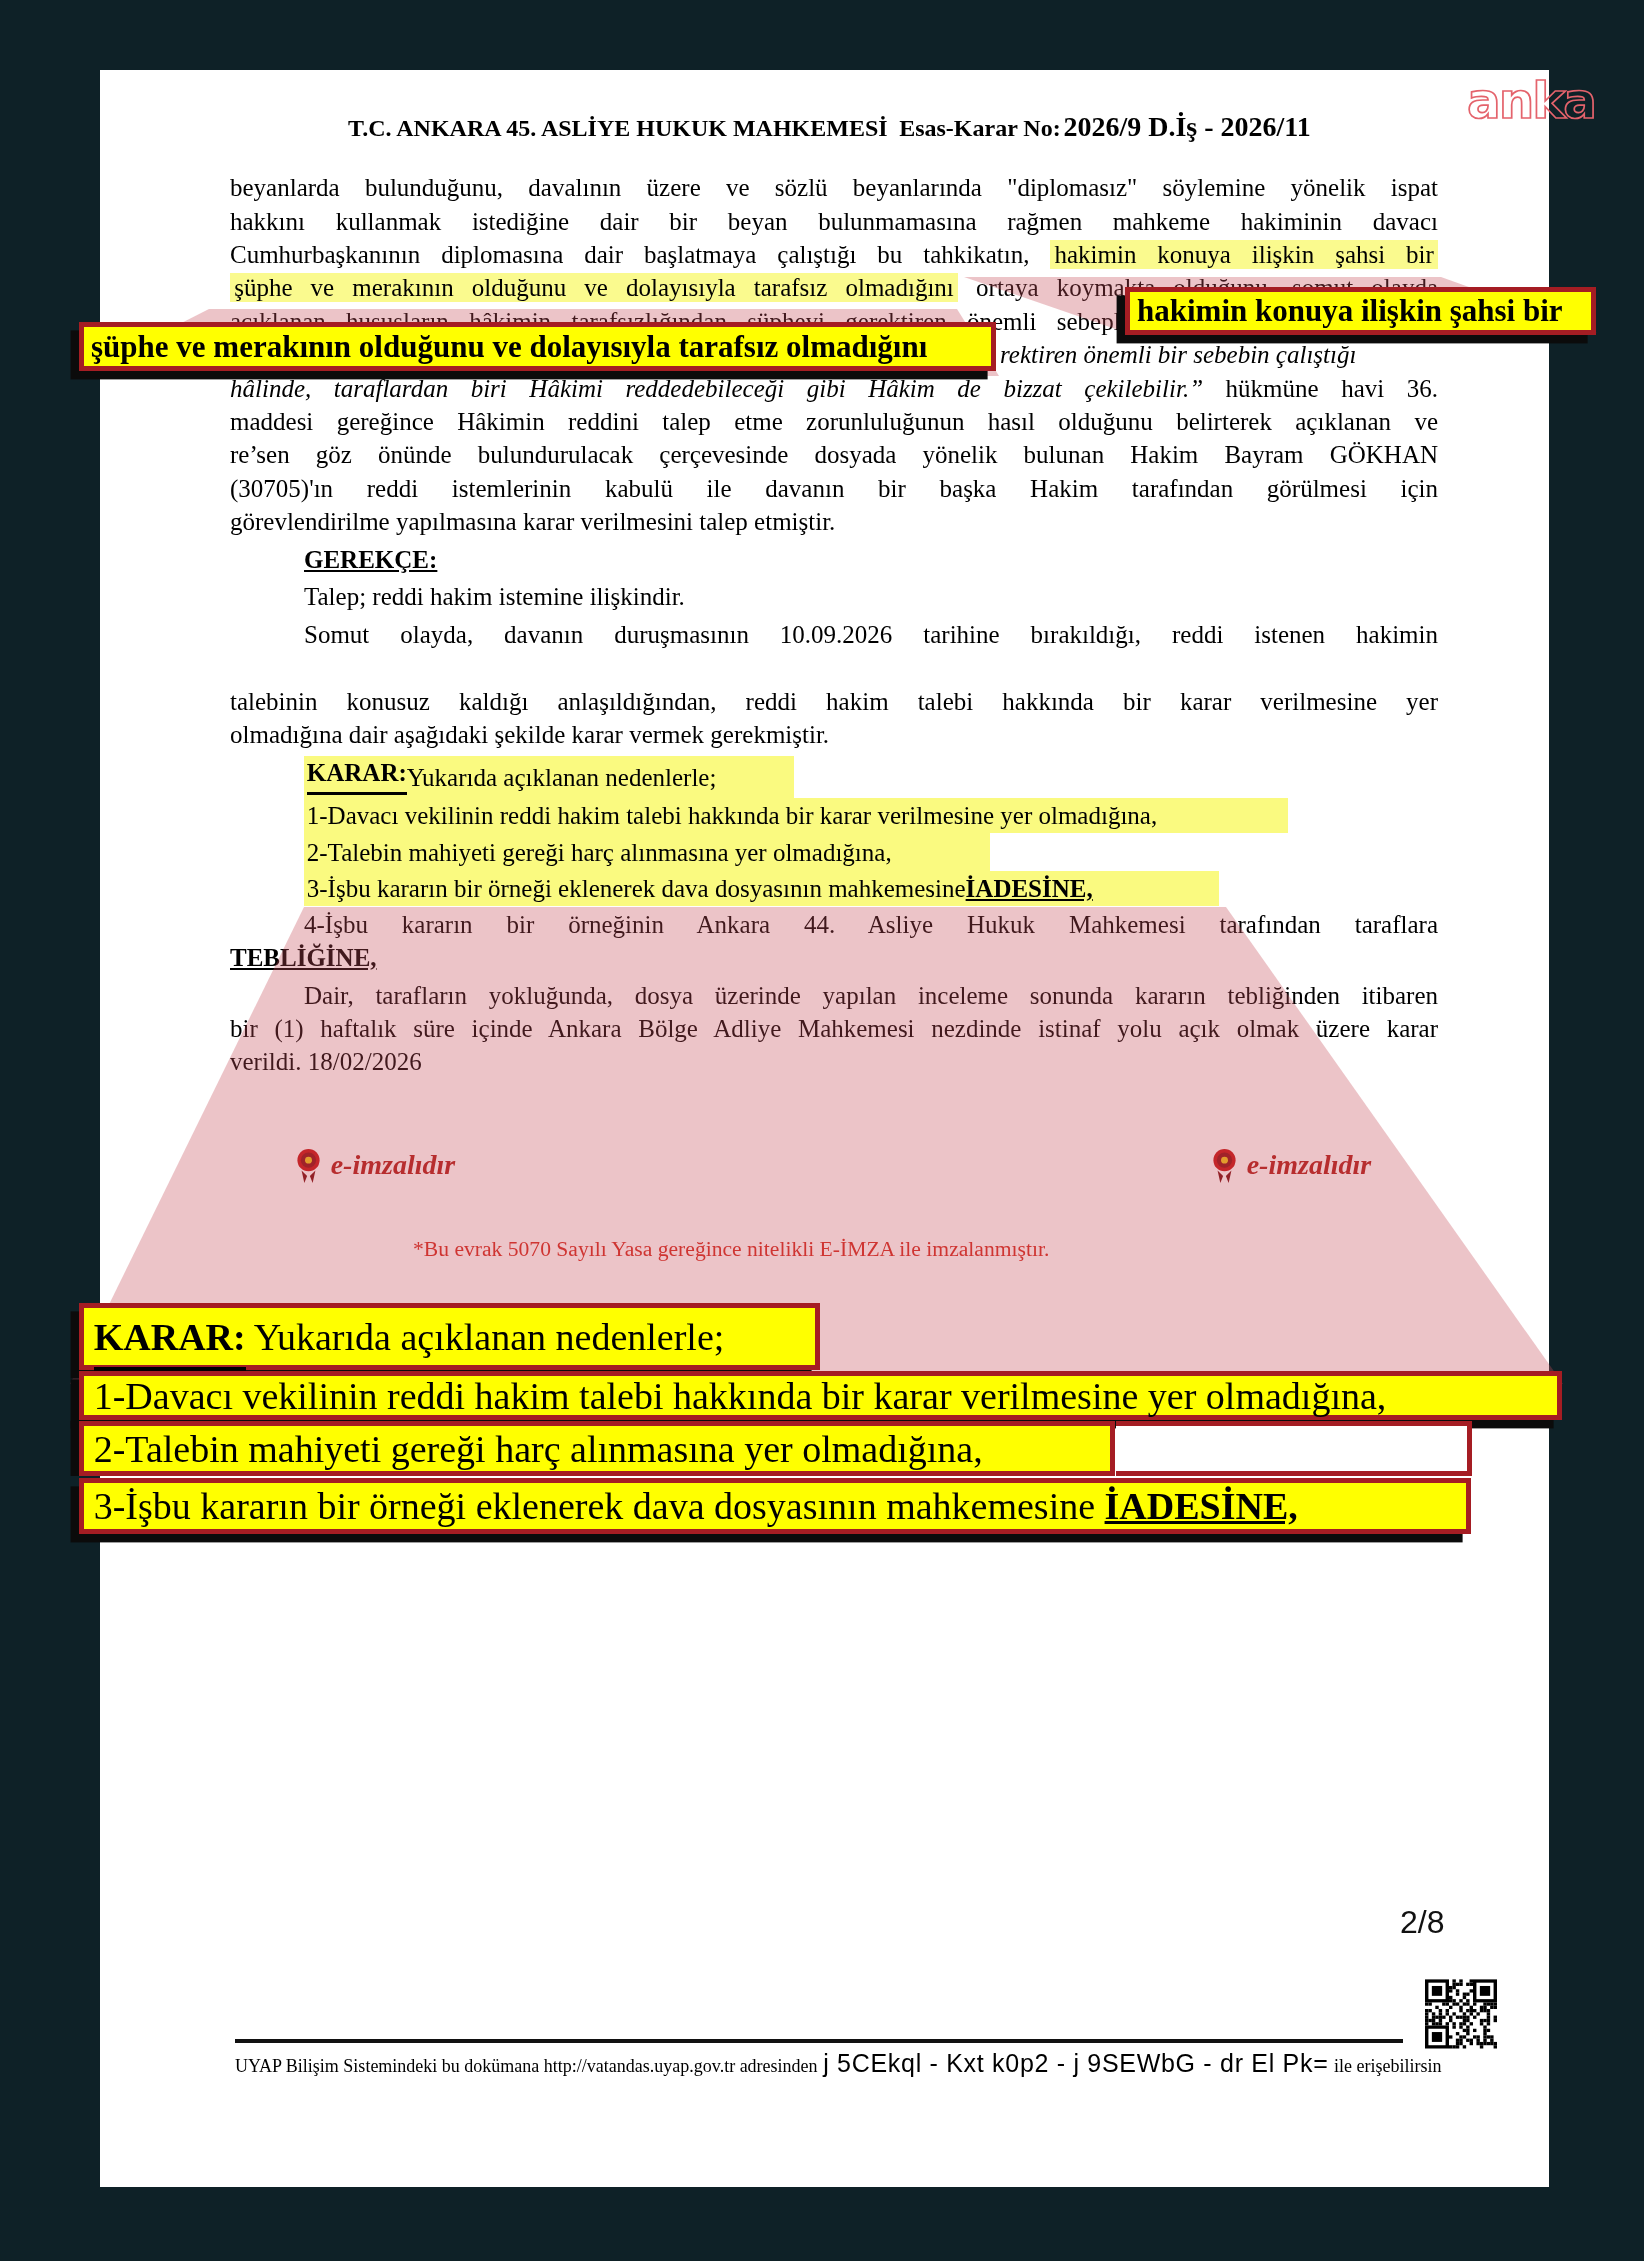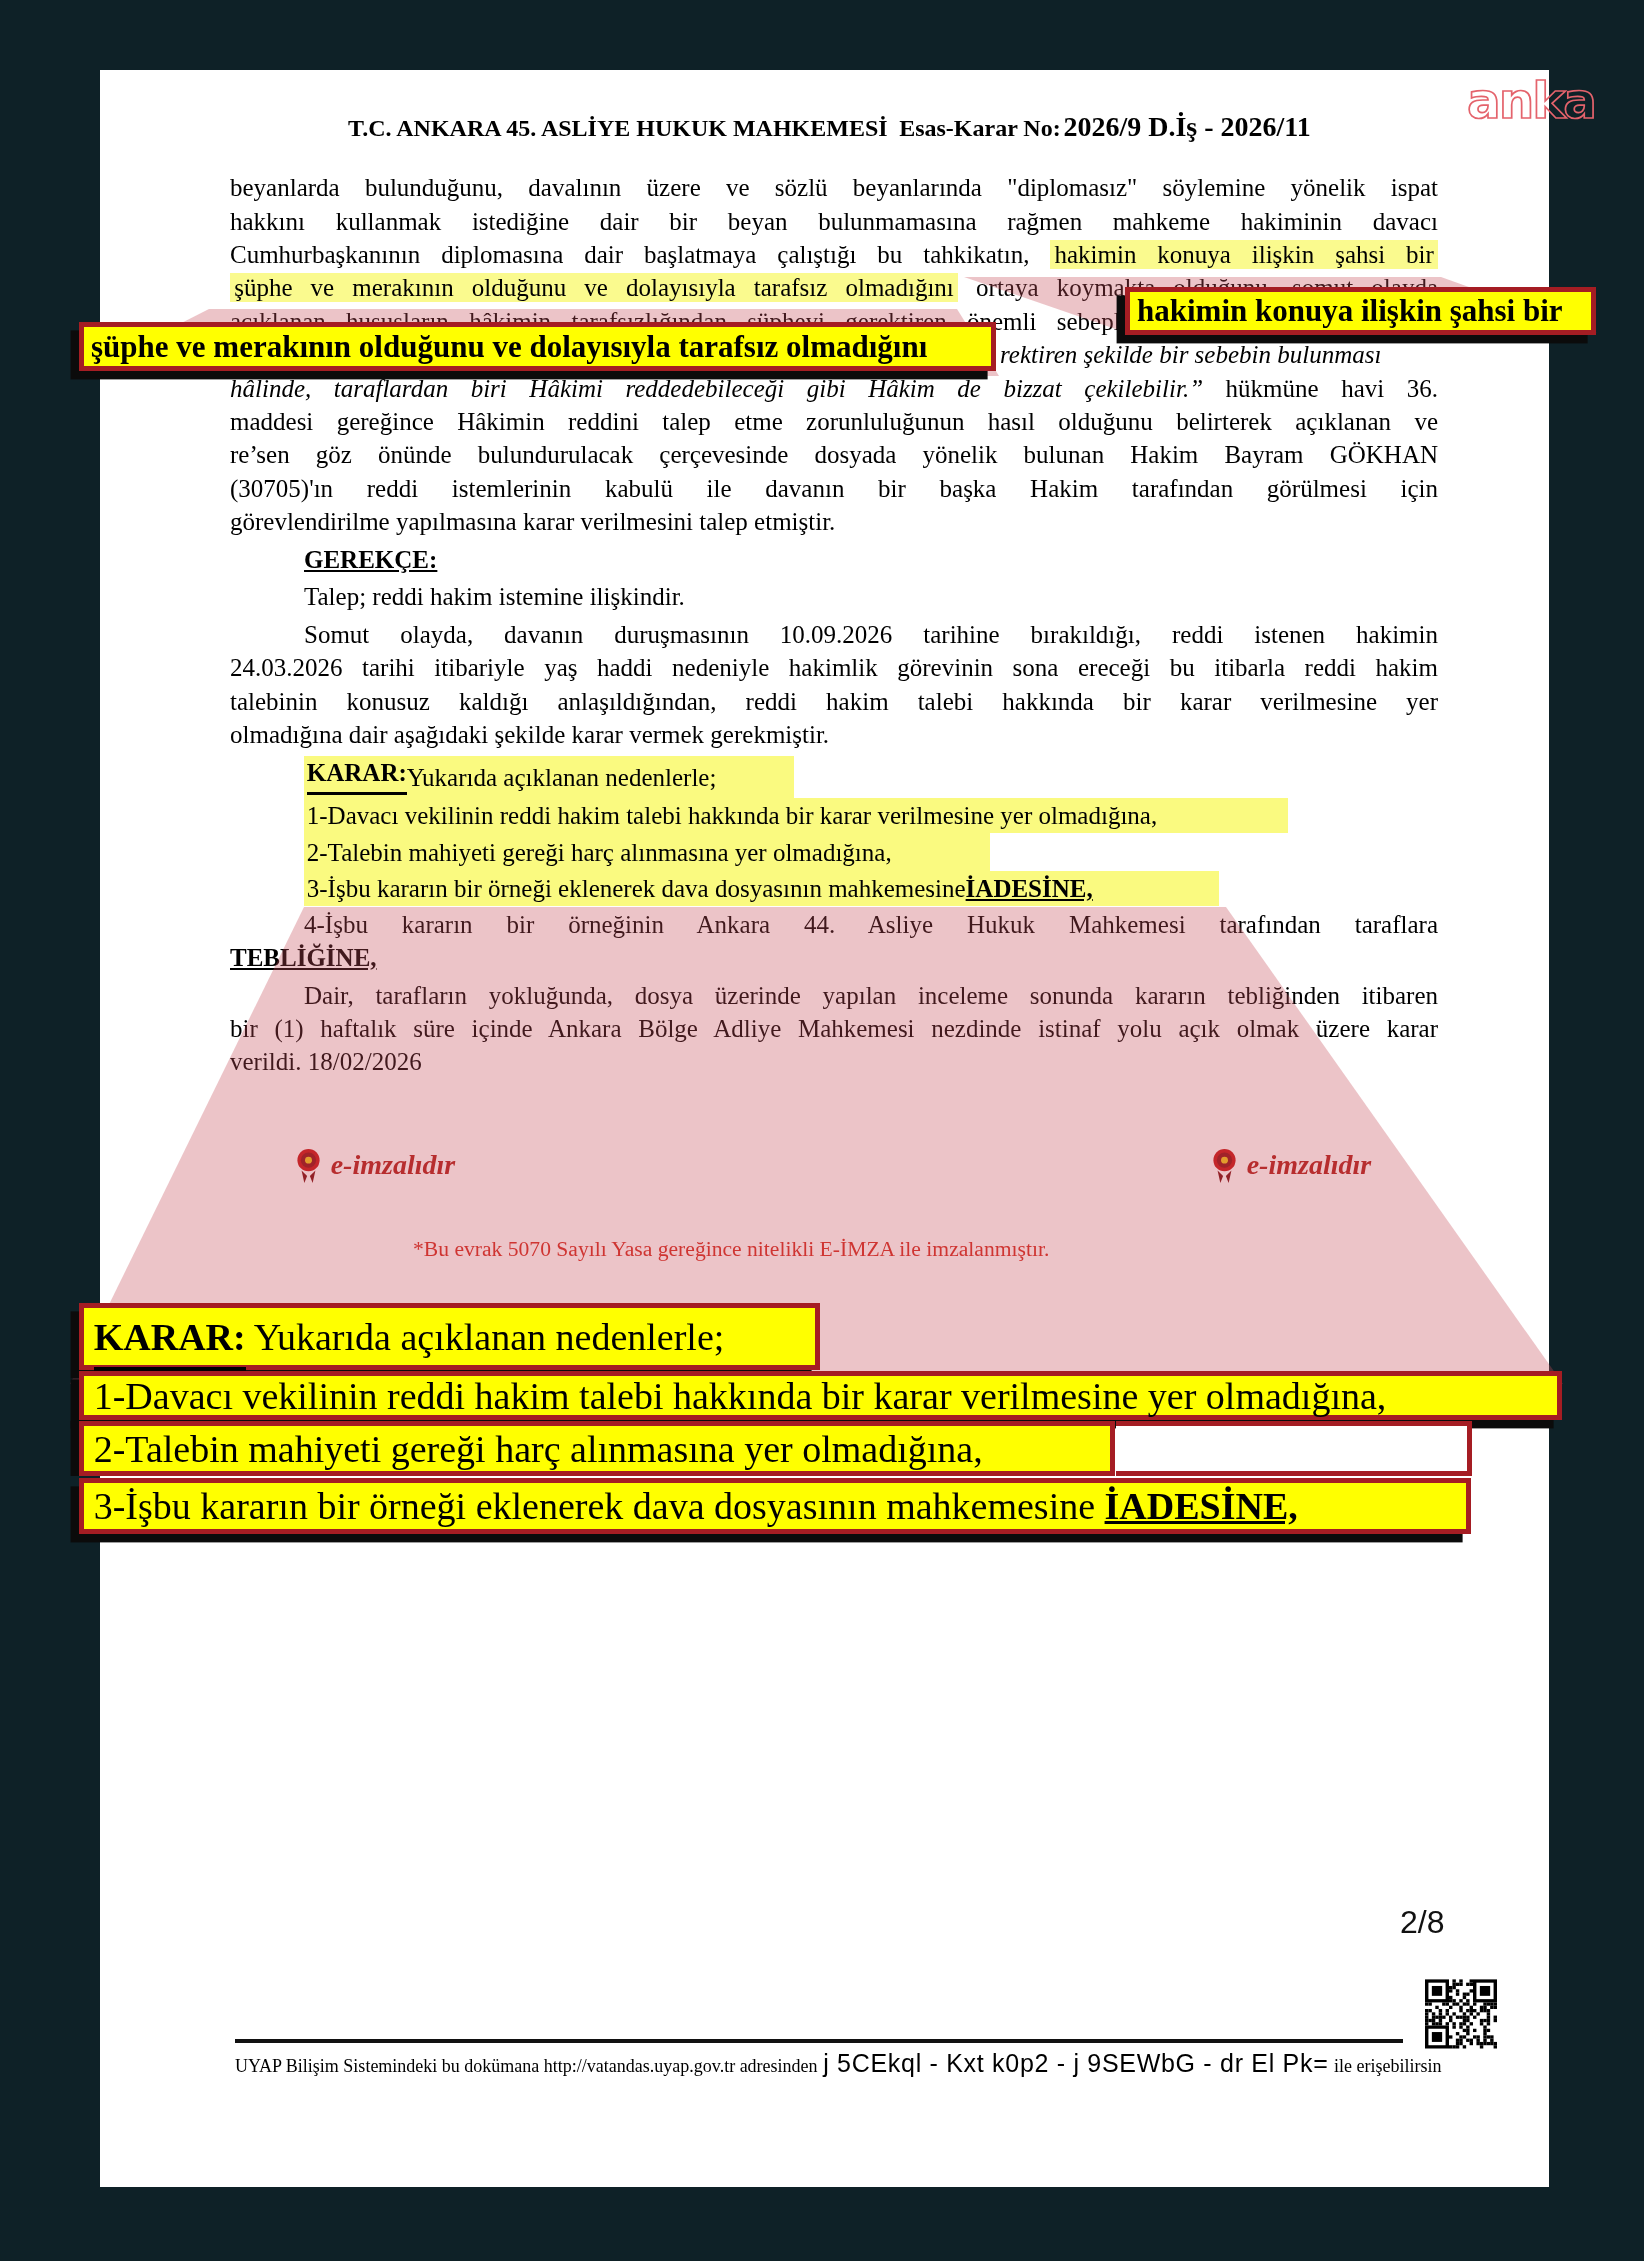--- a/index.html
+++ b/index.html
@@ -58,32 +58,31 @@
 
   <div class="bline just" style="top:171px">beyanlarda bulunduğunu, davalının üzere ve sözlü beyanlarında "diplomasız" söylemine yönelik ispat</div>
   <div class="bline just" style="top:205px">hakkını kullanmak istediğine dair bir beyan bulunmamasına rağmen mahkeme hakiminin davacı</div>
   <div class="bline just" style="top:238px">
     <span>Cumhurbaşkanının diplomasına dair başlatmaya çalıştığı bu tahkikatın, </span><span class="hl">hakimin konuya ilişkin şahsi bir</span>
   </div>
   <div class="bline just" style="top:271px">
     <span class="hl">şüphe ve merakının olduğunu ve dolayısıyla tarafsız olmadığını</span><span> ortaya koymakta olduğunu, somut olayda</span>
   </div>
   <div class="bline just" style="top:305px">açıklanan hususların hâkimin tarafsızlığından şüpheyi gerektiren önemli sebepler olup 6100 sayılı Hukuk</div>
-  <div class="abs it" style="left:1000px;top:338px;font-size:25px;line-height:33px;z-index:1;white-space:nowrap;">rektiren şekilde bir sebebin bulunması</div>
+  <div class="abs it" style="left:1000px;top:338px;font-size:25px;line-height:33px;z-index:1;white-space:nowrap;">rektiren önemli bir sebebin çalıştığı</div>
   <div class="bline just" style="top:372px">
     <span class="it">hâlinde, taraflardan biri Hâkimi reddedebileceği gibi Hâkim de bizzat çekilebilir.”</span><span> hükmüne havi 36.</span>
   </div>
   <div class="bline just" style="top:405px">maddesi gereğince Hâkimin reddini talep etme zorunluluğunun hasıl olduğunu belirterek açıklanan ve</div>
   <div class="bline just" style="top:438px">re’sen göz önünde bulundurulacak çerçevesinde dosyada yönelik bulunan Hakim Bayram GÖKHAN</div>
   <div class="bline just" style="top:472px">(30705)'ın reddi istemlerinin kabulü ile davanın bir başka Hakim tarafından görülmesi için</div>
   <div class="bline" style="top:505px">görevlendirilme yapılmasına karar verilmesini talep etmiştir.</div>
   <div class="bline b" style="top:543px;left:304px">GEREKÇE:</div>
   <div class="bline" style="top:580px;left:304px">Talep; reddi hakim istemine ilişkindir.</div>
   <div class="bline just ind" style="top:618px">Somut olayda, davanın duruşmasının 10.09.2026 tarihine bırakıldığı, reddi istenen hakimin</div>
-  <div class="bline just" style="top:651px">24.03.2026 tarihi itibariyle yaş haddi nedeniyle hakimlik görevinin sona ereceği bu itibarla reddi hakim</div>
   <div class="bline just" style="top:685px">talebinin konusuz kaldığı anlaşıldığından, reddi hakim talebi hakkında bir karar verilmesine yer</div>
   <div class="bline" style="top:718px">olmadığına dair aşağıdaki şekilde karar vermek gerekmiştir.</div>
 
   <div class="yrow" style="left:304px;top:756px;width:487px;height:42px;">
     <span class="karar-u">KARAR:</span>
       <span> Yukarıda açıklanan nedenlerle;</span>
   </div>
   <div class="yrow" style="left:304px;top:798px;width:981px;height:35px;">1-Davacı vekilinin reddi hakim talebi hakkında bir karar verilmesine yer olmadığına,</div>
   <div class="yrow" style="left:304px;top:833px;width:683px;height:38px;">2-Talebin mahiyeti gereği harç alınmasına yer olmadığına,</div>
   <div class="yrow" style="left:304px;top:871px;width:912px;height:35px;">

